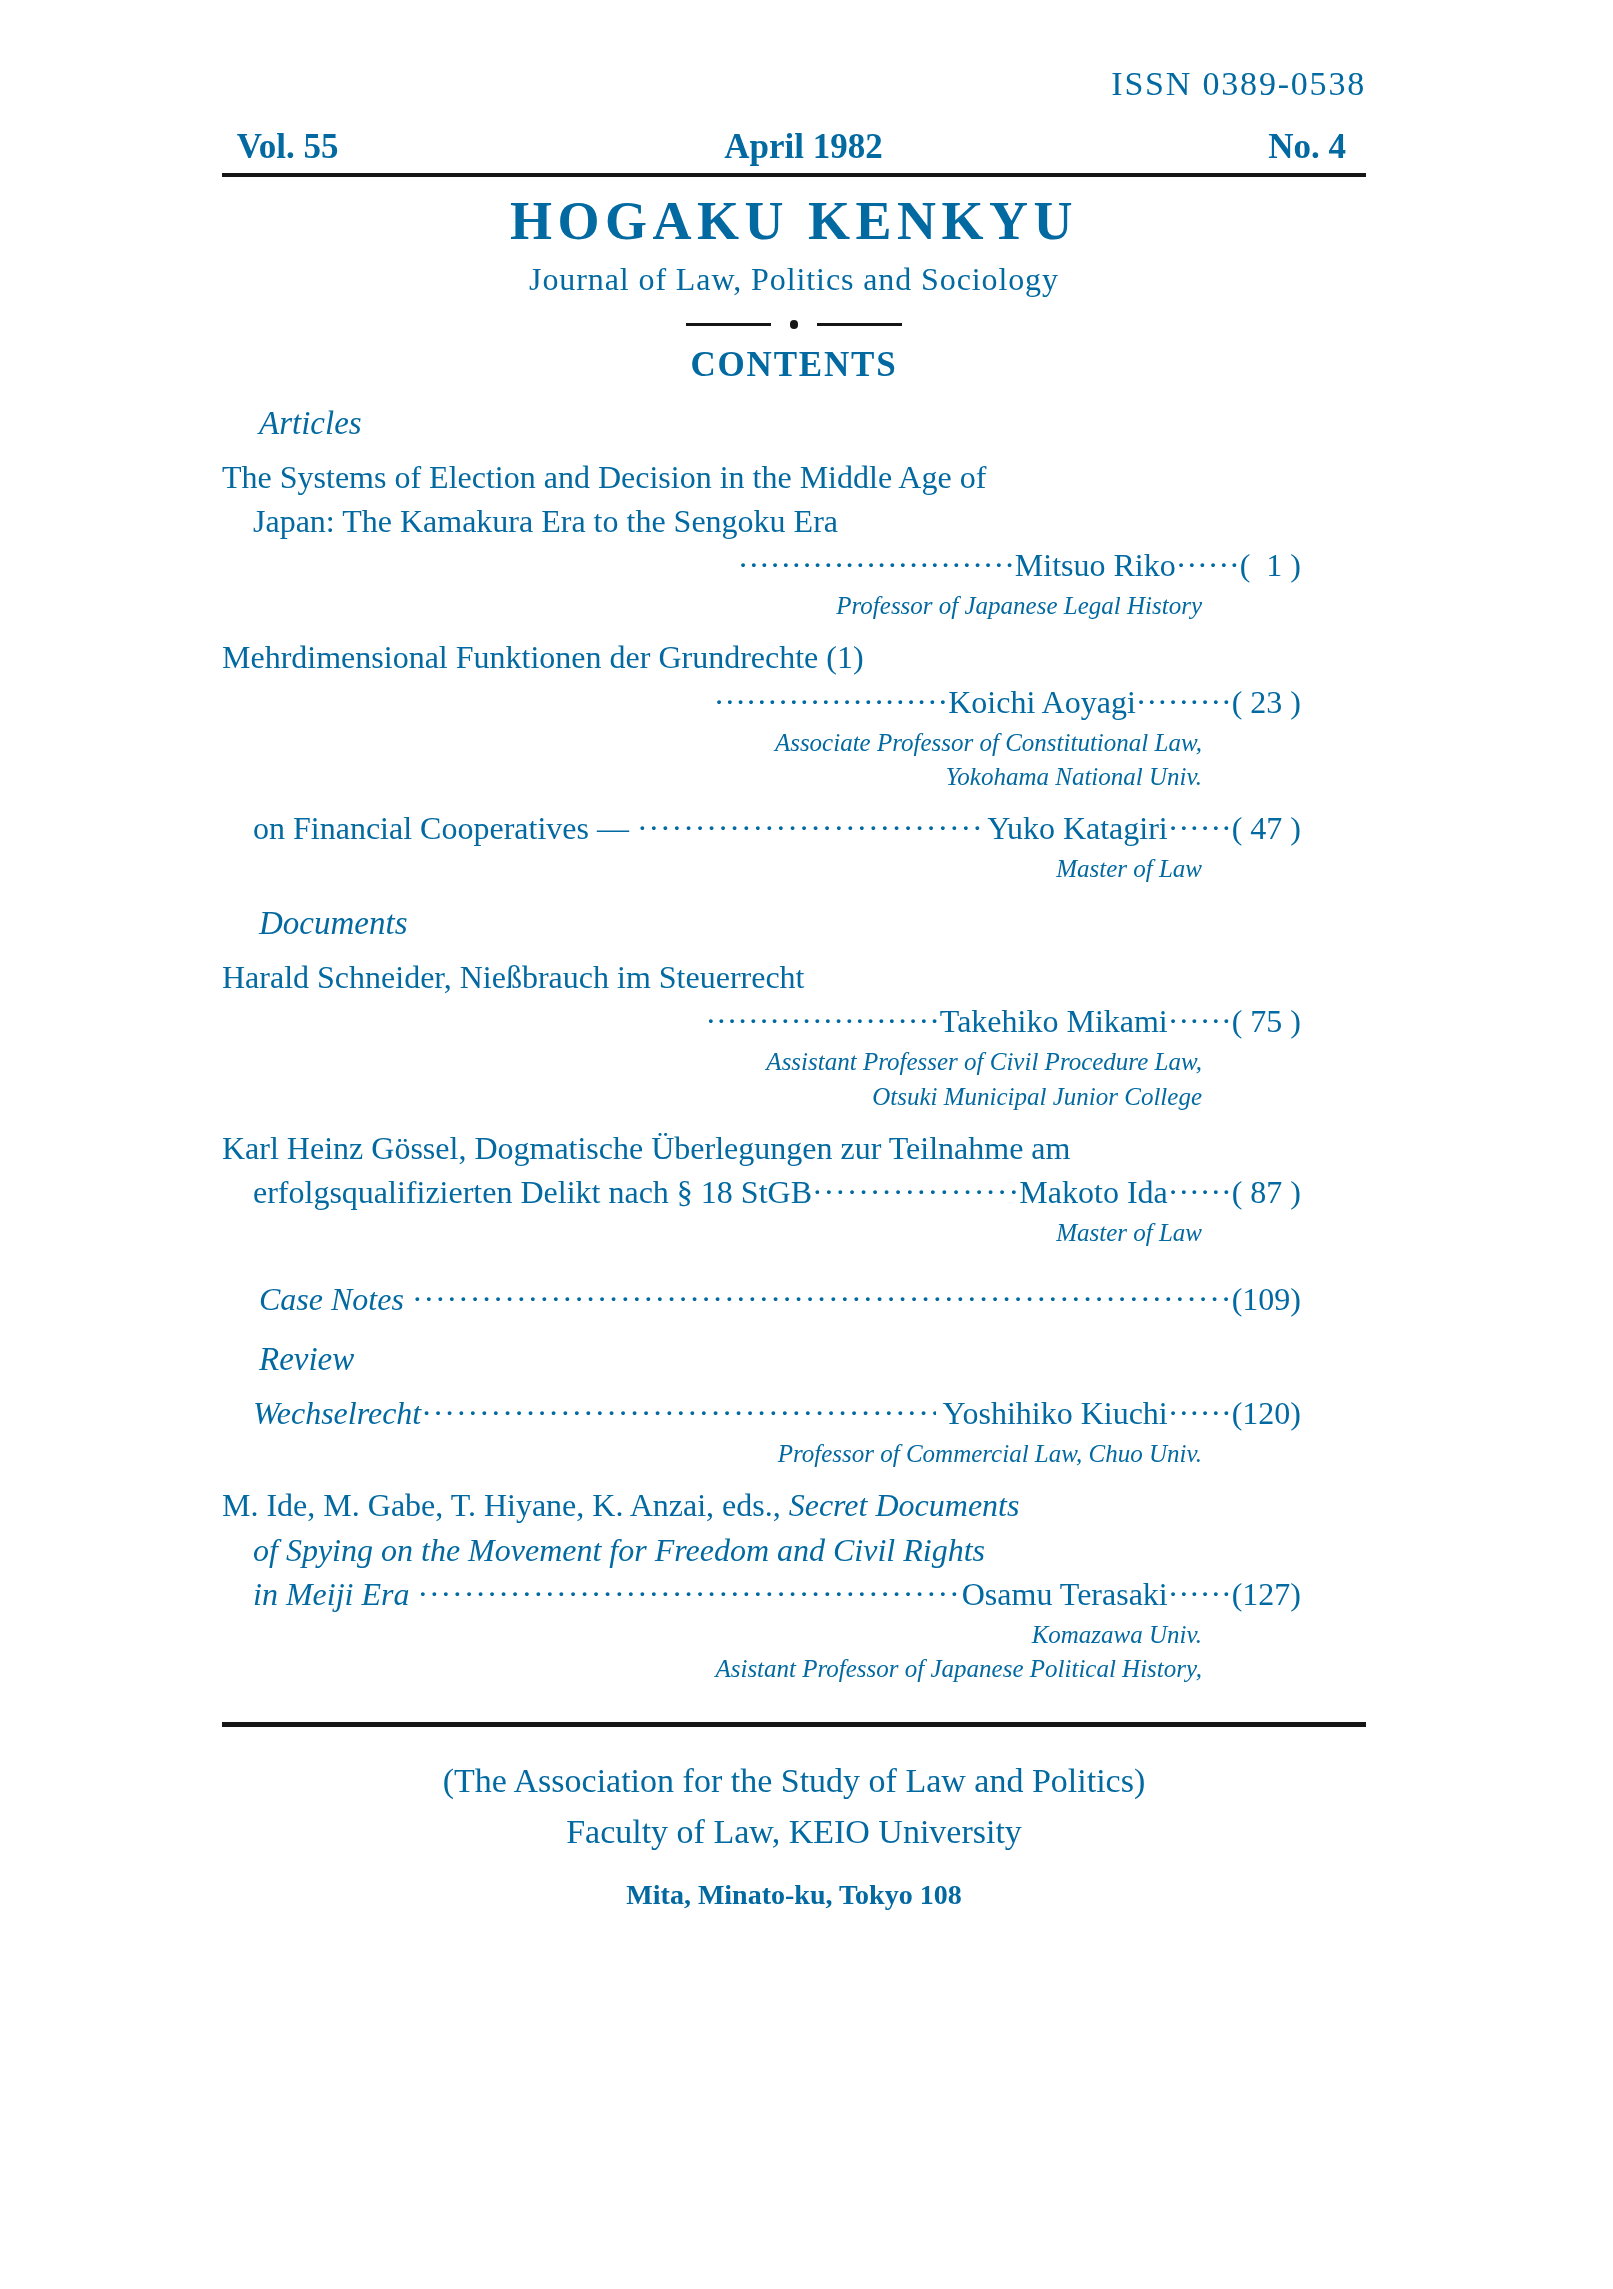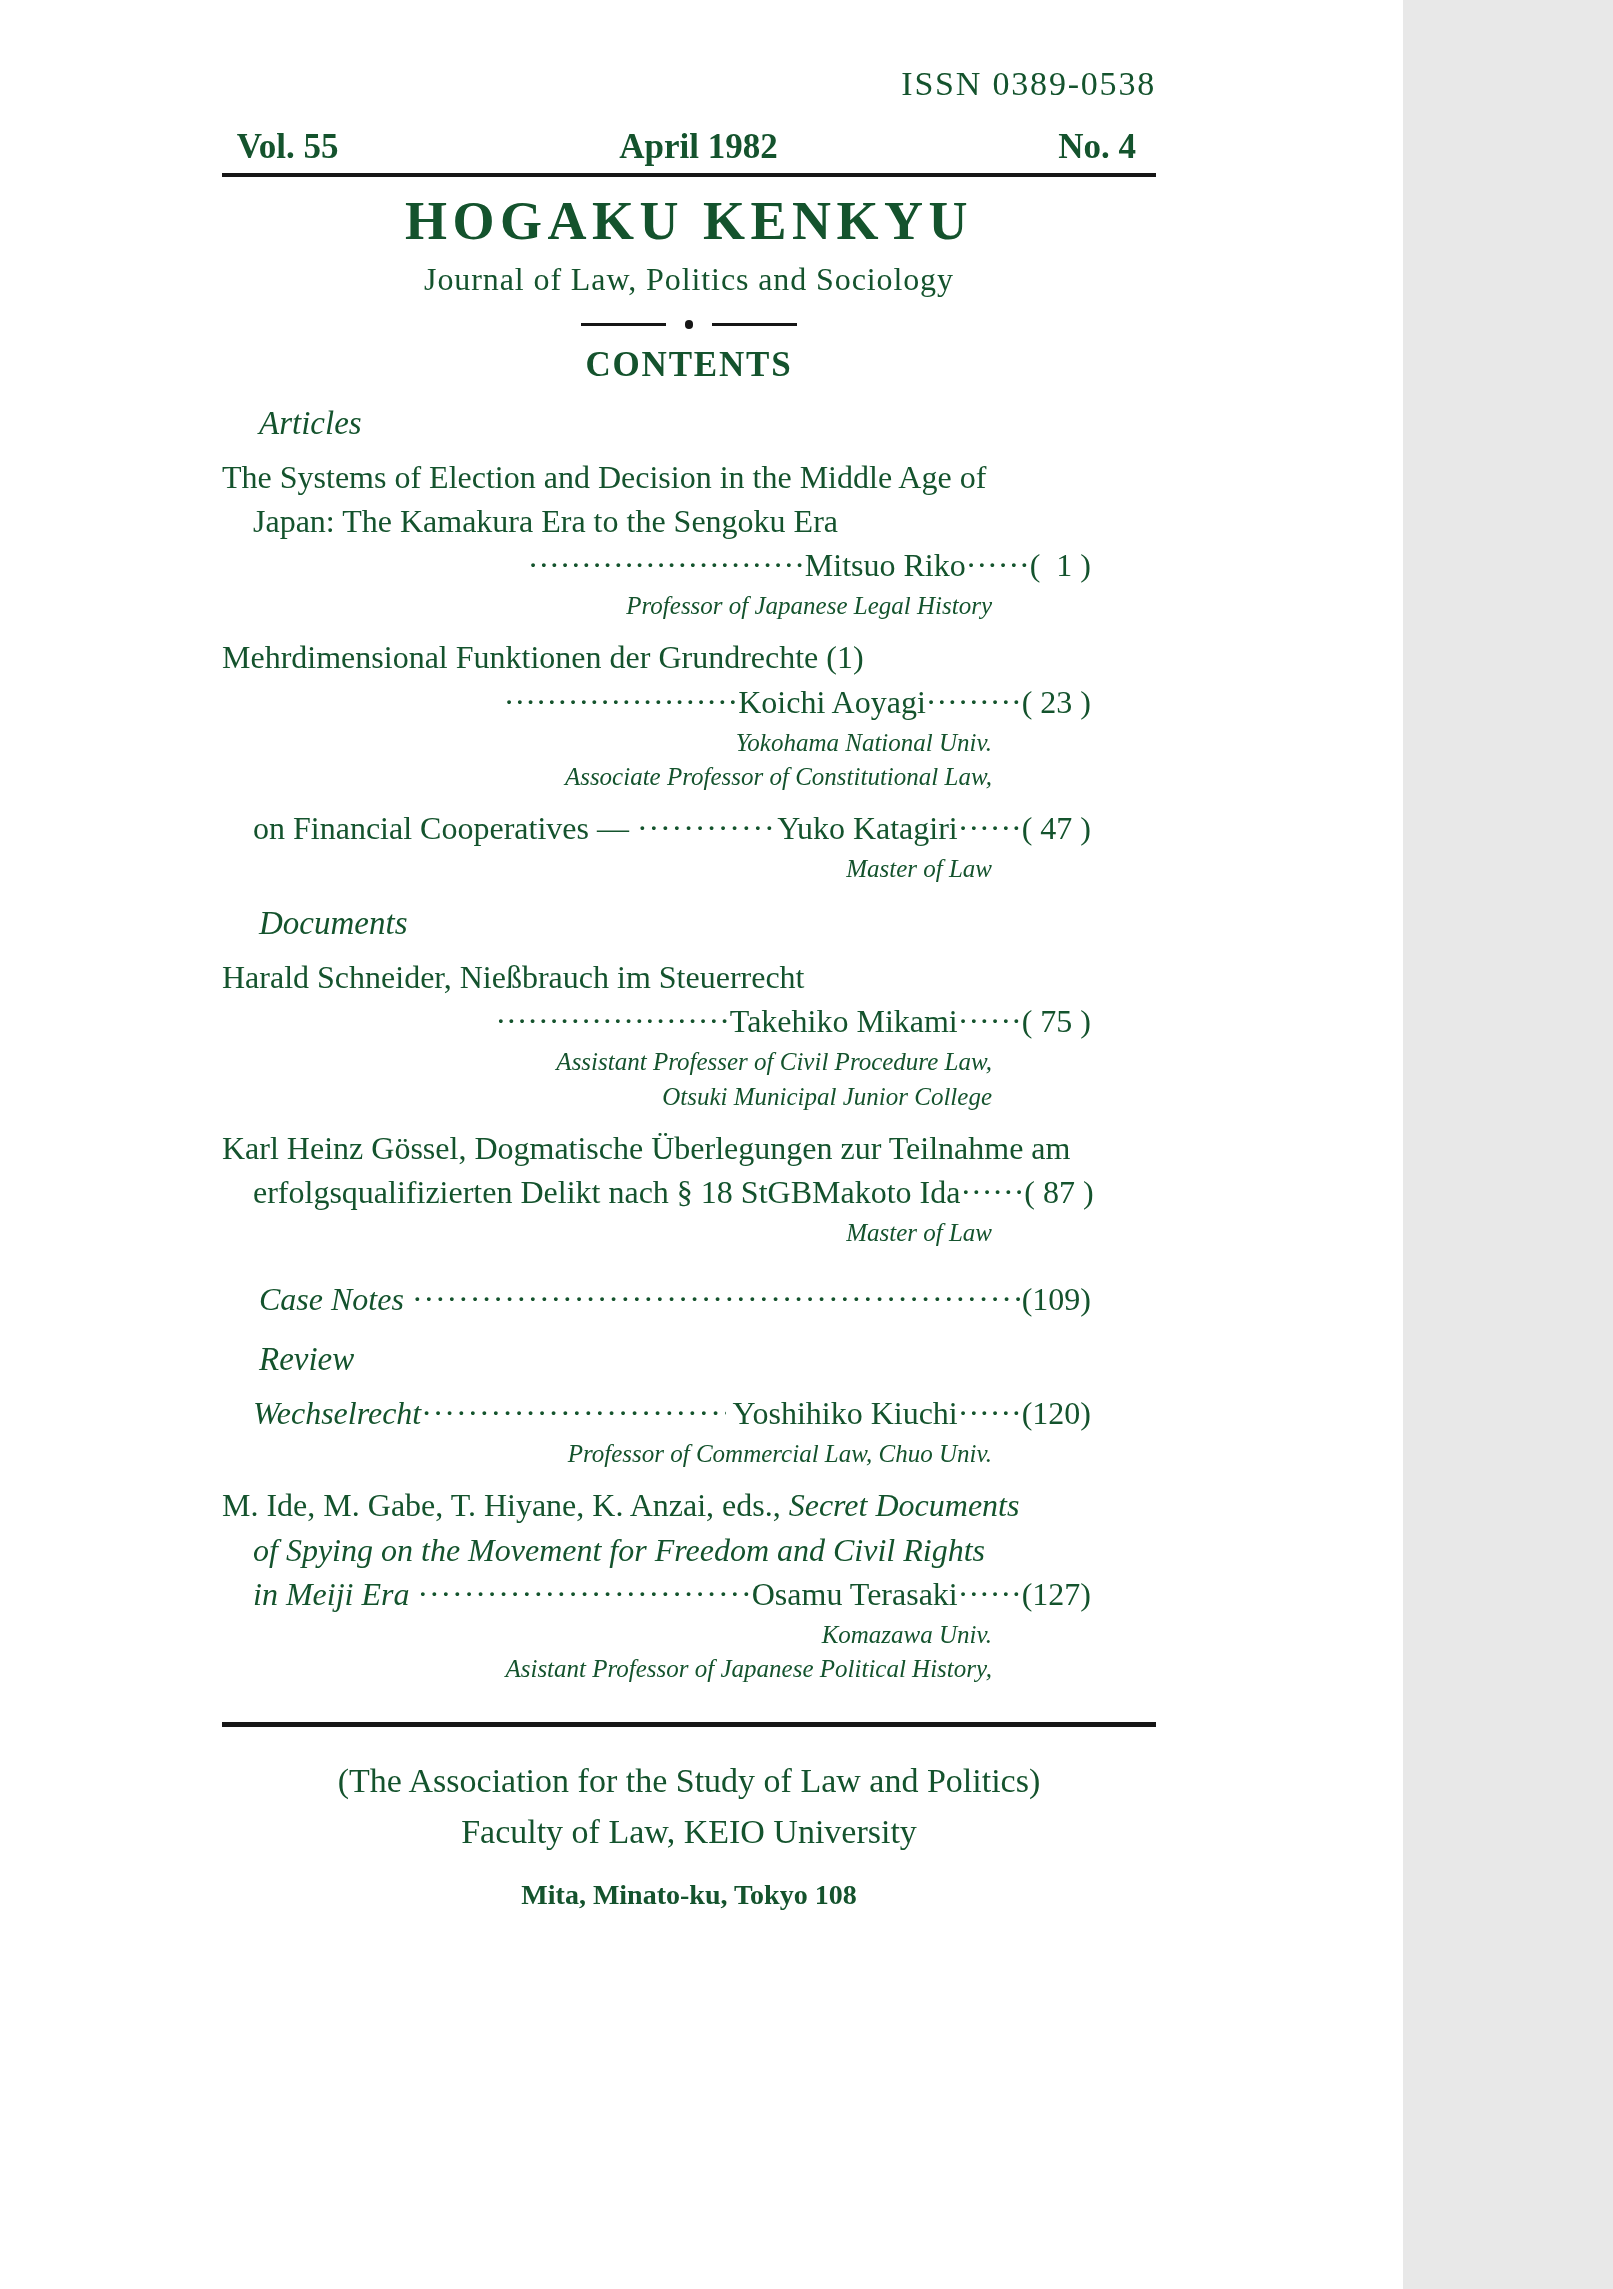--- a/index.html
+++ b/index.html
@@ -1,20 +1,20 @@
 <!DOCTYPE html>
 <html style="font-size:14.8px"><head>
 <meta charset="utf-8">
 <style>
   * { margin:0; padding:0; box-sizing:border-box; }
   html,body { background:#e8e8e8; }
   body { width:1613px; font-family:"Liberation Serif","DejaVu Serif",serif; }
   .sheet {
-    position:relative; width:1403px; height:2290px; background:#ffffff;
-    color:#14532d; overflow:hidden;
+    position:relative; width:1613px; height:2290px; background:#ffffff;
+    color:#0369a1; overflow:hidden;
   }
   .content { margin:0 247px 0 222px; }
 
   .issn { padding-top:65px; text-align:right; font-size:34px; letter-spacing:1.8px; }
 
   .vol-row {
     display:flex; justify-content:space-between; align-items:baseline;
     font-size:35px; font-weight:bold; margin-top:24px; padding:0 20px 0 14.8px;
   }
   .rule { height:4.6px; background:#161616; }
@@ -82,22 +82,22 @@
       <div class="entry">
         <div class="tline">The Systems of Election and Decision in the Middle Age of</div>
         <div class="tline indent">Japan:  The Kamakura Era to the Sengoku Era</div>
         <div class="byline">··························Mitsuo Riko······(  1 )</div>
         <div class="aff">Professor of Japanese Legal History</div>
       </div>
 
       <div class="entry">
         <div class="tline">Mehrdimensional Funktionen der Grundrechte (1)</div>
         <div class="byline">······················Koichi Aoyagi·········( 23 )</div>
+        <div class="aff">Associate Professor of Constitutional Law,</div>
         <div class="aff">Yokohama National Univ.</div>
-        <div class="aff">Associate Professor of Constitutional Law,</div>
       </div>
 
       <div class="entry">
         <div class="leaderline indent">
           <span>on Financial Cooperatives — </span>
           <span class="leader">·······························································································································</span>
           <span>Yuko Katagiri······( 47 )</span>
         </div>
         <div class="aff">Master of Law</div>
       </div>

